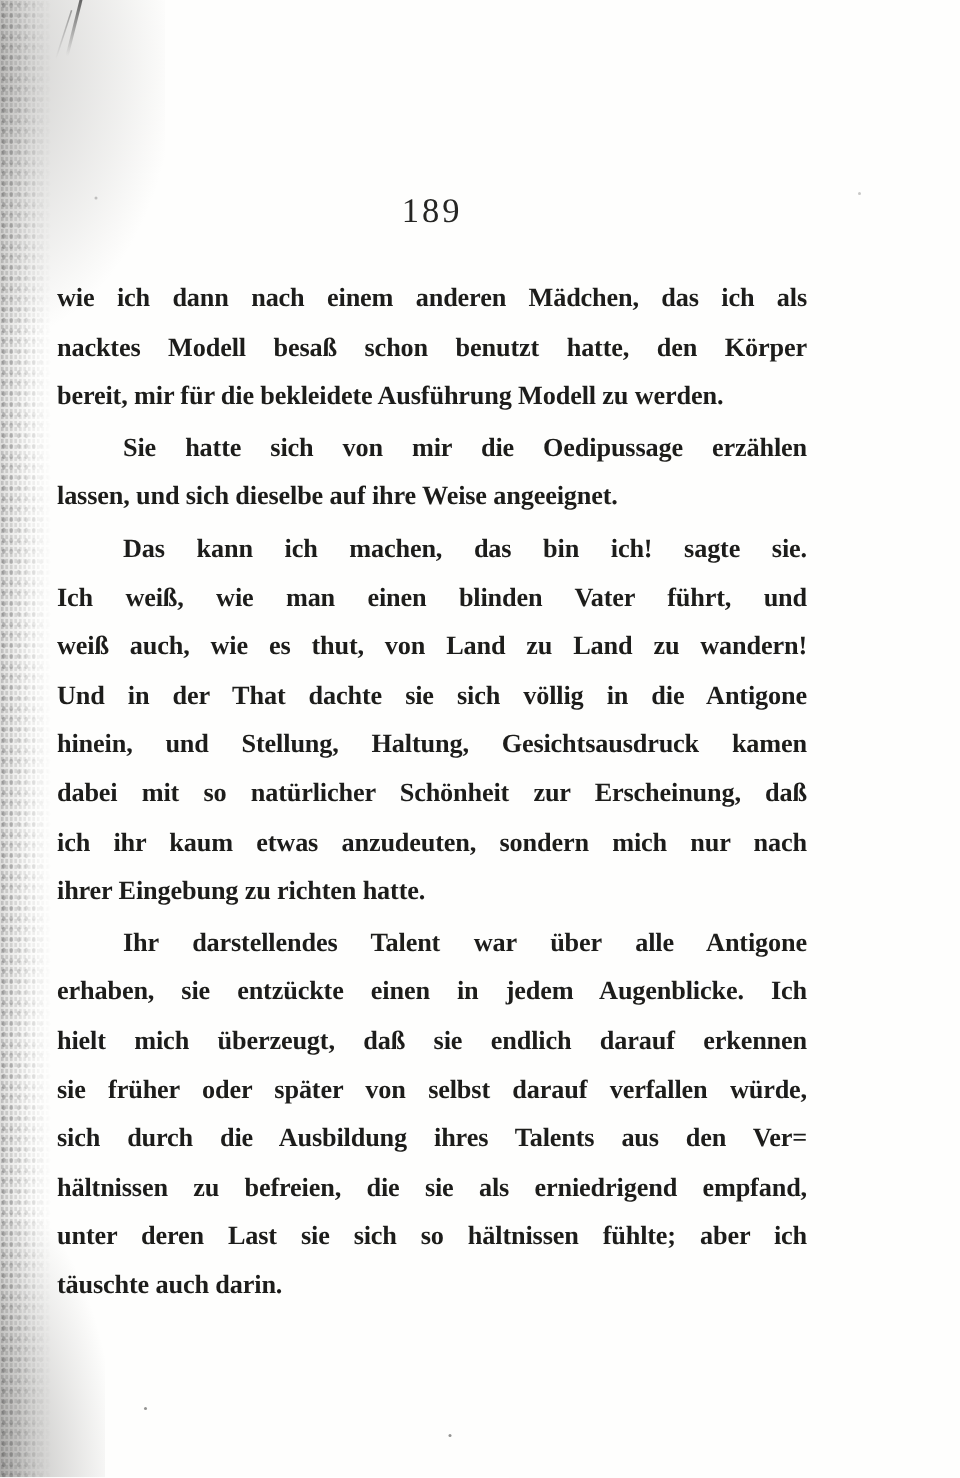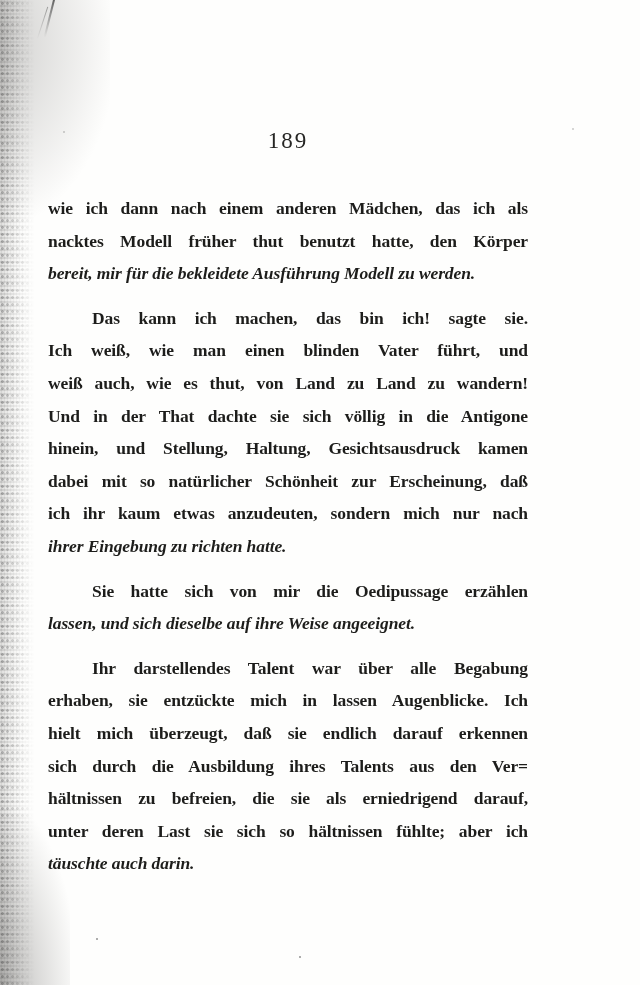--- a/index.html
+++ b/index.html
@@ -78,29 +78,29 @@
   .text-block {
     position: absolute;
     left: 36px;
     top: 180px;
     width: 504px;
     font-size: 17.5px;
     font-weight: 700;
     line-height: 32.6px;
     letter-spacing: -0.1px;
   }
-  .para { margin: 12px; }
+  .para { margin: 2px; }
   .line {
     text-align: justify;
     text-align-last: justify;
     white-space: normal;
     height: 32.6px;
     overflow: hidden;
   }
-  .line.last { text-align-last: left; font-style: italic; }
+  .line.last { text-align-last: left; }
   .line.indent { text-indent: 44px; }
 </style>
 </head>
 <body>
 
 <div class="page">
   <div class="corner-top-left"></div>
   <div class="corner-bottom-left"></div>
   <div class="edge-shadow-left"></div>
   <div class="streak-top-1"></div>
@@ -108,40 +108,41 @@
   <div class="speck speck-a"></div>
   <div class="speck speck-b"></div>
   <div class="speck speck-c"></div>
   <div class="speck speck-d"></div>
 
   <div class="page-number">189</div>
 
   <div class="text-block">
       <div class="para">
         <div class="line">wie ich dann nach einem anderen Mädchen, das ich als</div>
-        <div class="line">nacktes Modell früher thut benutzt hatte, den Körper</div>
+        <div class="line">nacktes Modell besaß schon benutzt hatte, den Körper</div>
         <div class="line last">bereit, mir für die bekleidete Ausführung Modell zu werden.</div>
+      </div>
+      <div class="para">
+        <div class="line indent">Sie hatte sich von mir die Oedipussage erzählen</div>
+        <div class="line last">lassen, und sich dieselbe auf ihre Weise angeeignet.</div>
       </div>
       <div class="para">
         <div class="line indent">Das kann ich machen, das bin ich! sagte sie.</div>
         <div class="line">Ich weiß, wie man einen blinden Vater führt, und</div>
         <div class="line">weiß auch, wie es thut, von Land zu Land zu wandern!</div>
         <div class="line">Und in der That dachte sie sich völlig in die Antigone</div>
         <div class="line">hinein, und Stellung, Haltung, Gesichtsausdruck kamen</div>
         <div class="line">dabei mit so natürlicher Schönheit zur Erscheinung, daß</div>
         <div class="line">ich ihr kaum etwas anzudeuten, sondern mich nur nach</div>
         <div class="line last">ihrer Eingebung zu richten hatte.</div>
       </div>
       <div class="para">
-        <div class="line indent">Sie hatte sich von mir die Oedipussage erzählen</div>
-        <div class="line last">lassen, und sich dieselbe auf ihre Weise angeeignet.</div>
-      </div>
-      <div class="para">
-        <div class="line indent">Ihr darstellendes Talent war über alle Begabung</div>
-        <div class="line">erhaben, sie entzückte mich in lassen Augenblicke. Ich</div>
+        <div class="line indent">Ihr darstellendes Talent war über alle Antigone</div>
+        <div class="line">erhaben, sie entzückte einen in jedem Augenblicke. Ich</div>
         <div class="line">hielt mich überzeugt, daß sie endlich darauf erkennen</div>
+        <div class="line">sie früher oder später von selbst darauf verfallen würde,</div>
         <div class="line">sich durch die Ausbildung ihres Talents aus den Ver=</div>
-        <div class="line">hältnissen zu befreien, die sie als erniedrigend darauf,</div>
+        <div class="line">hältnissen zu befreien, die sie als erniedrigend empfand,</div>
         <div class="line">unter deren Last sie sich so hältnissen fühlte; aber ich</div>
         <div class="line last">täuschte auch darin.</div>
       </div>
     </div>
 </div>
 
 </body></html>

